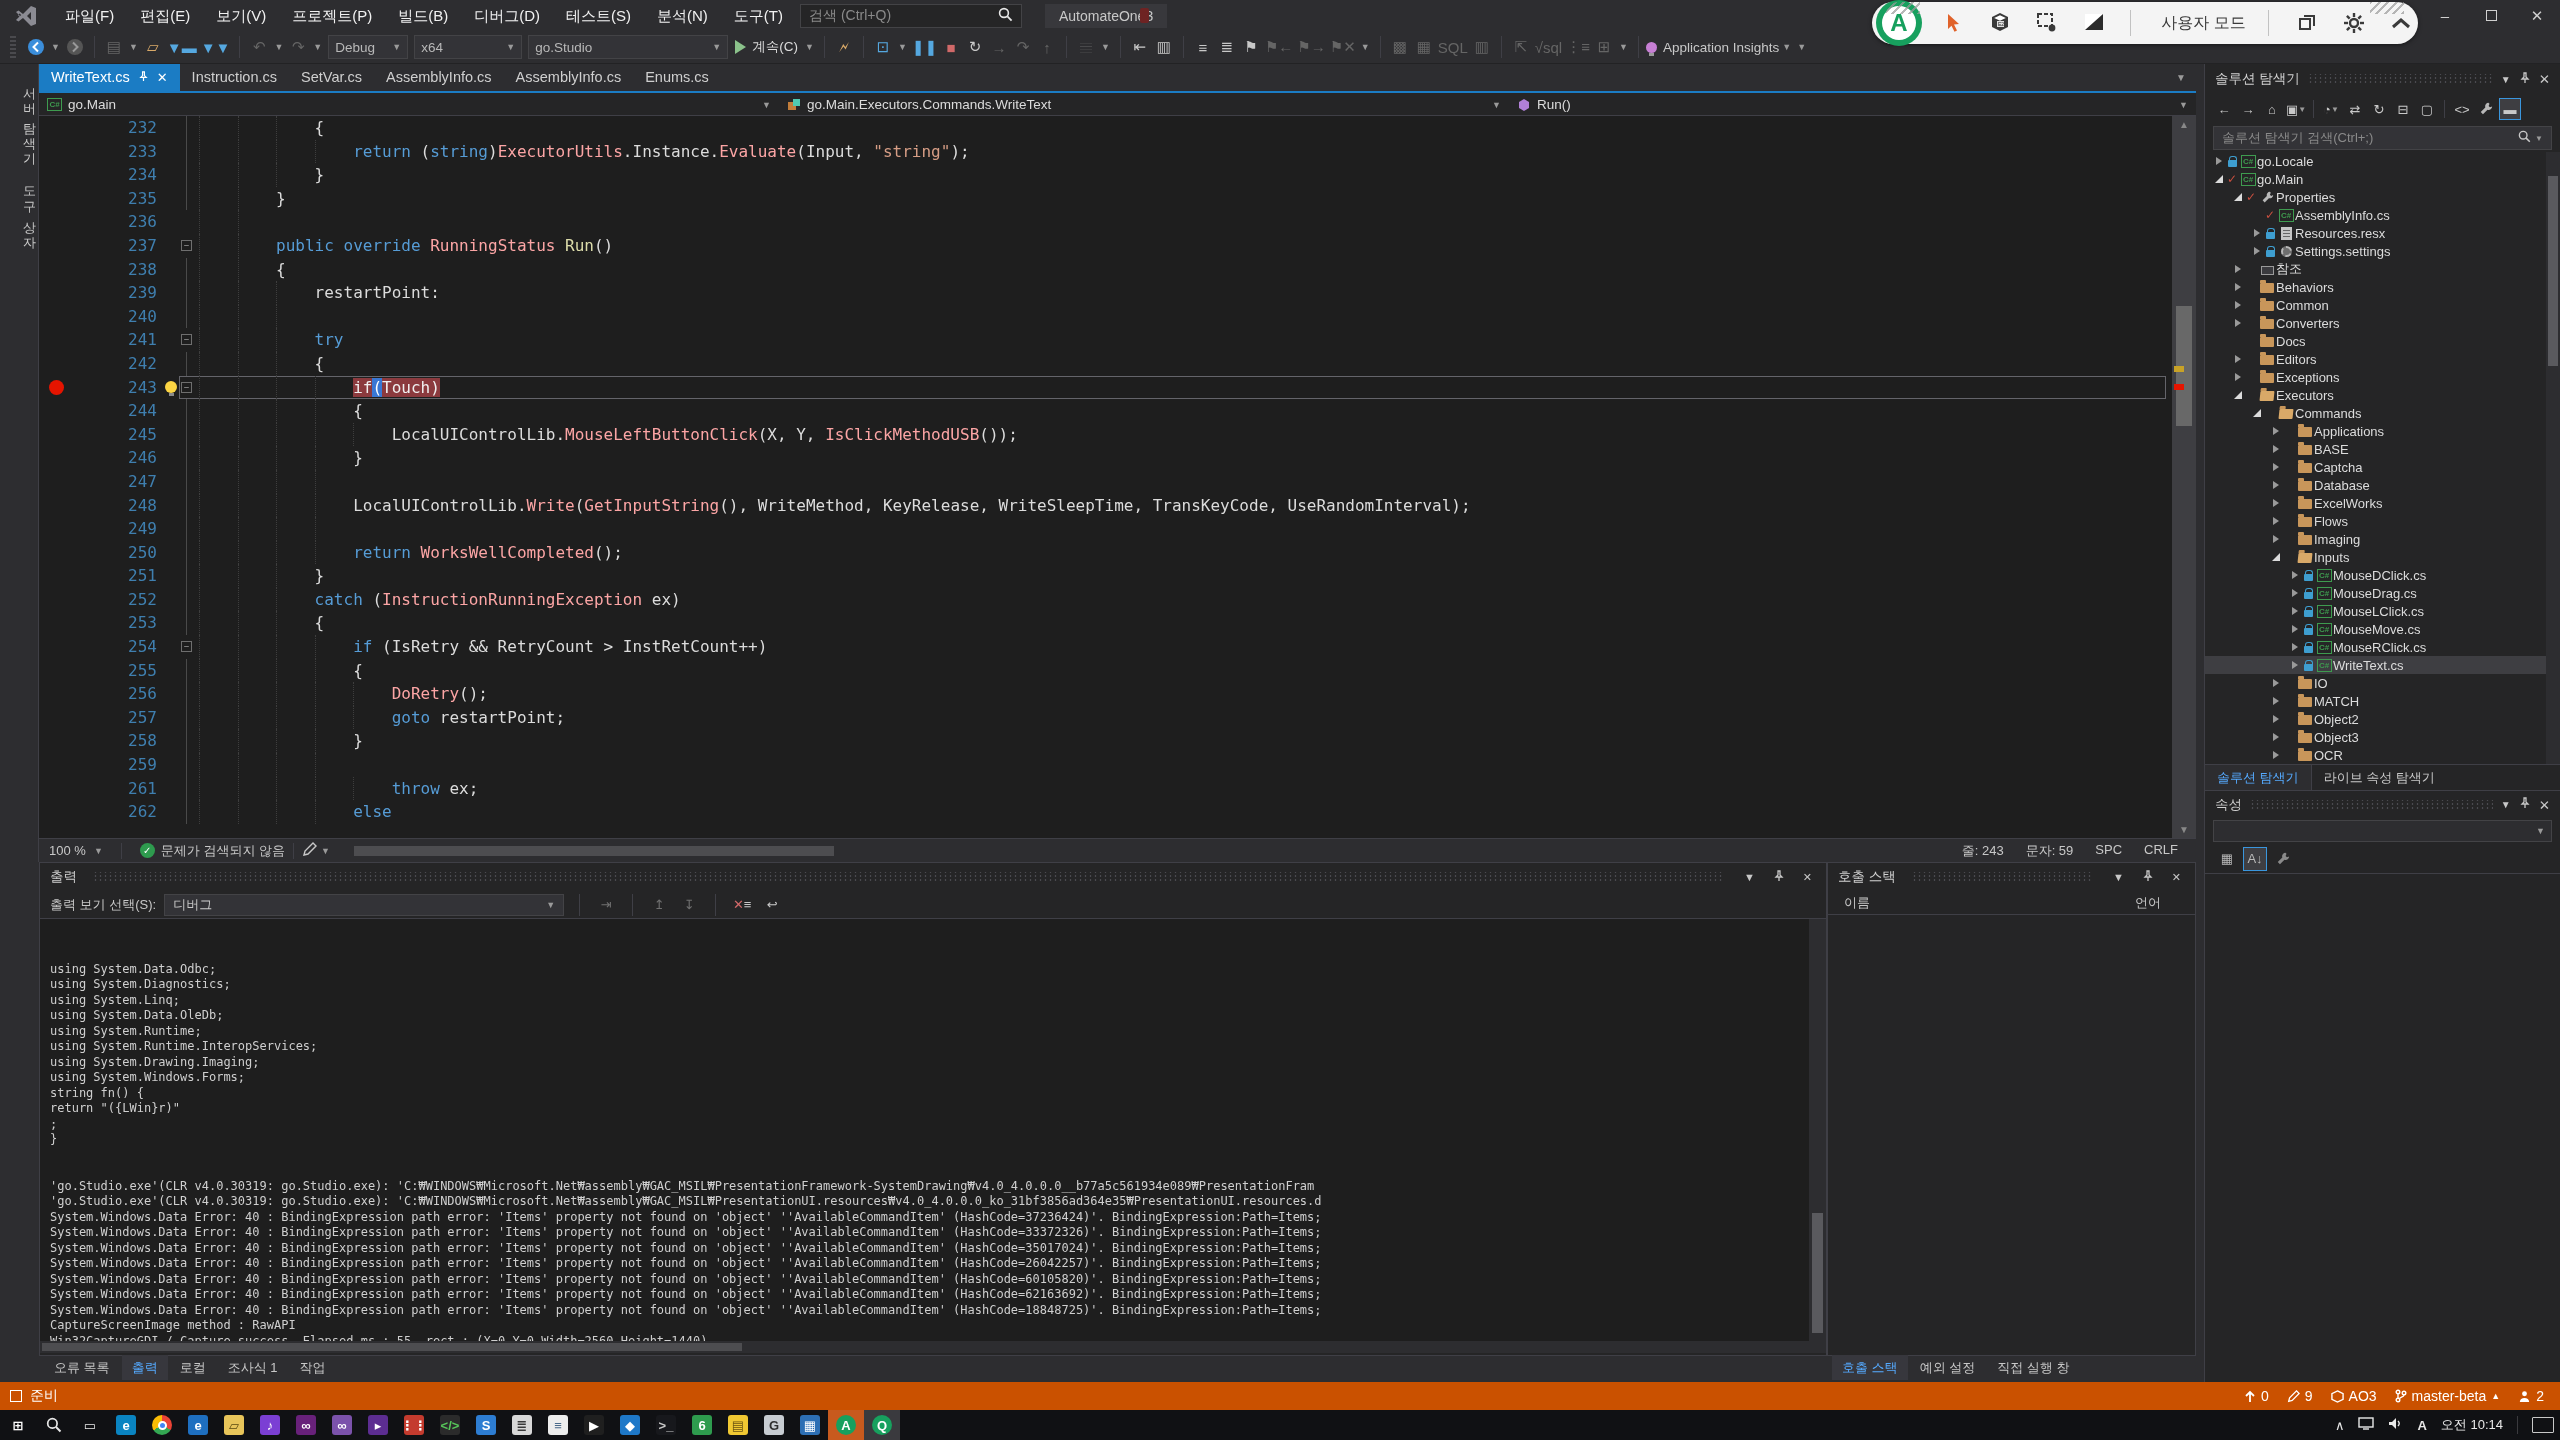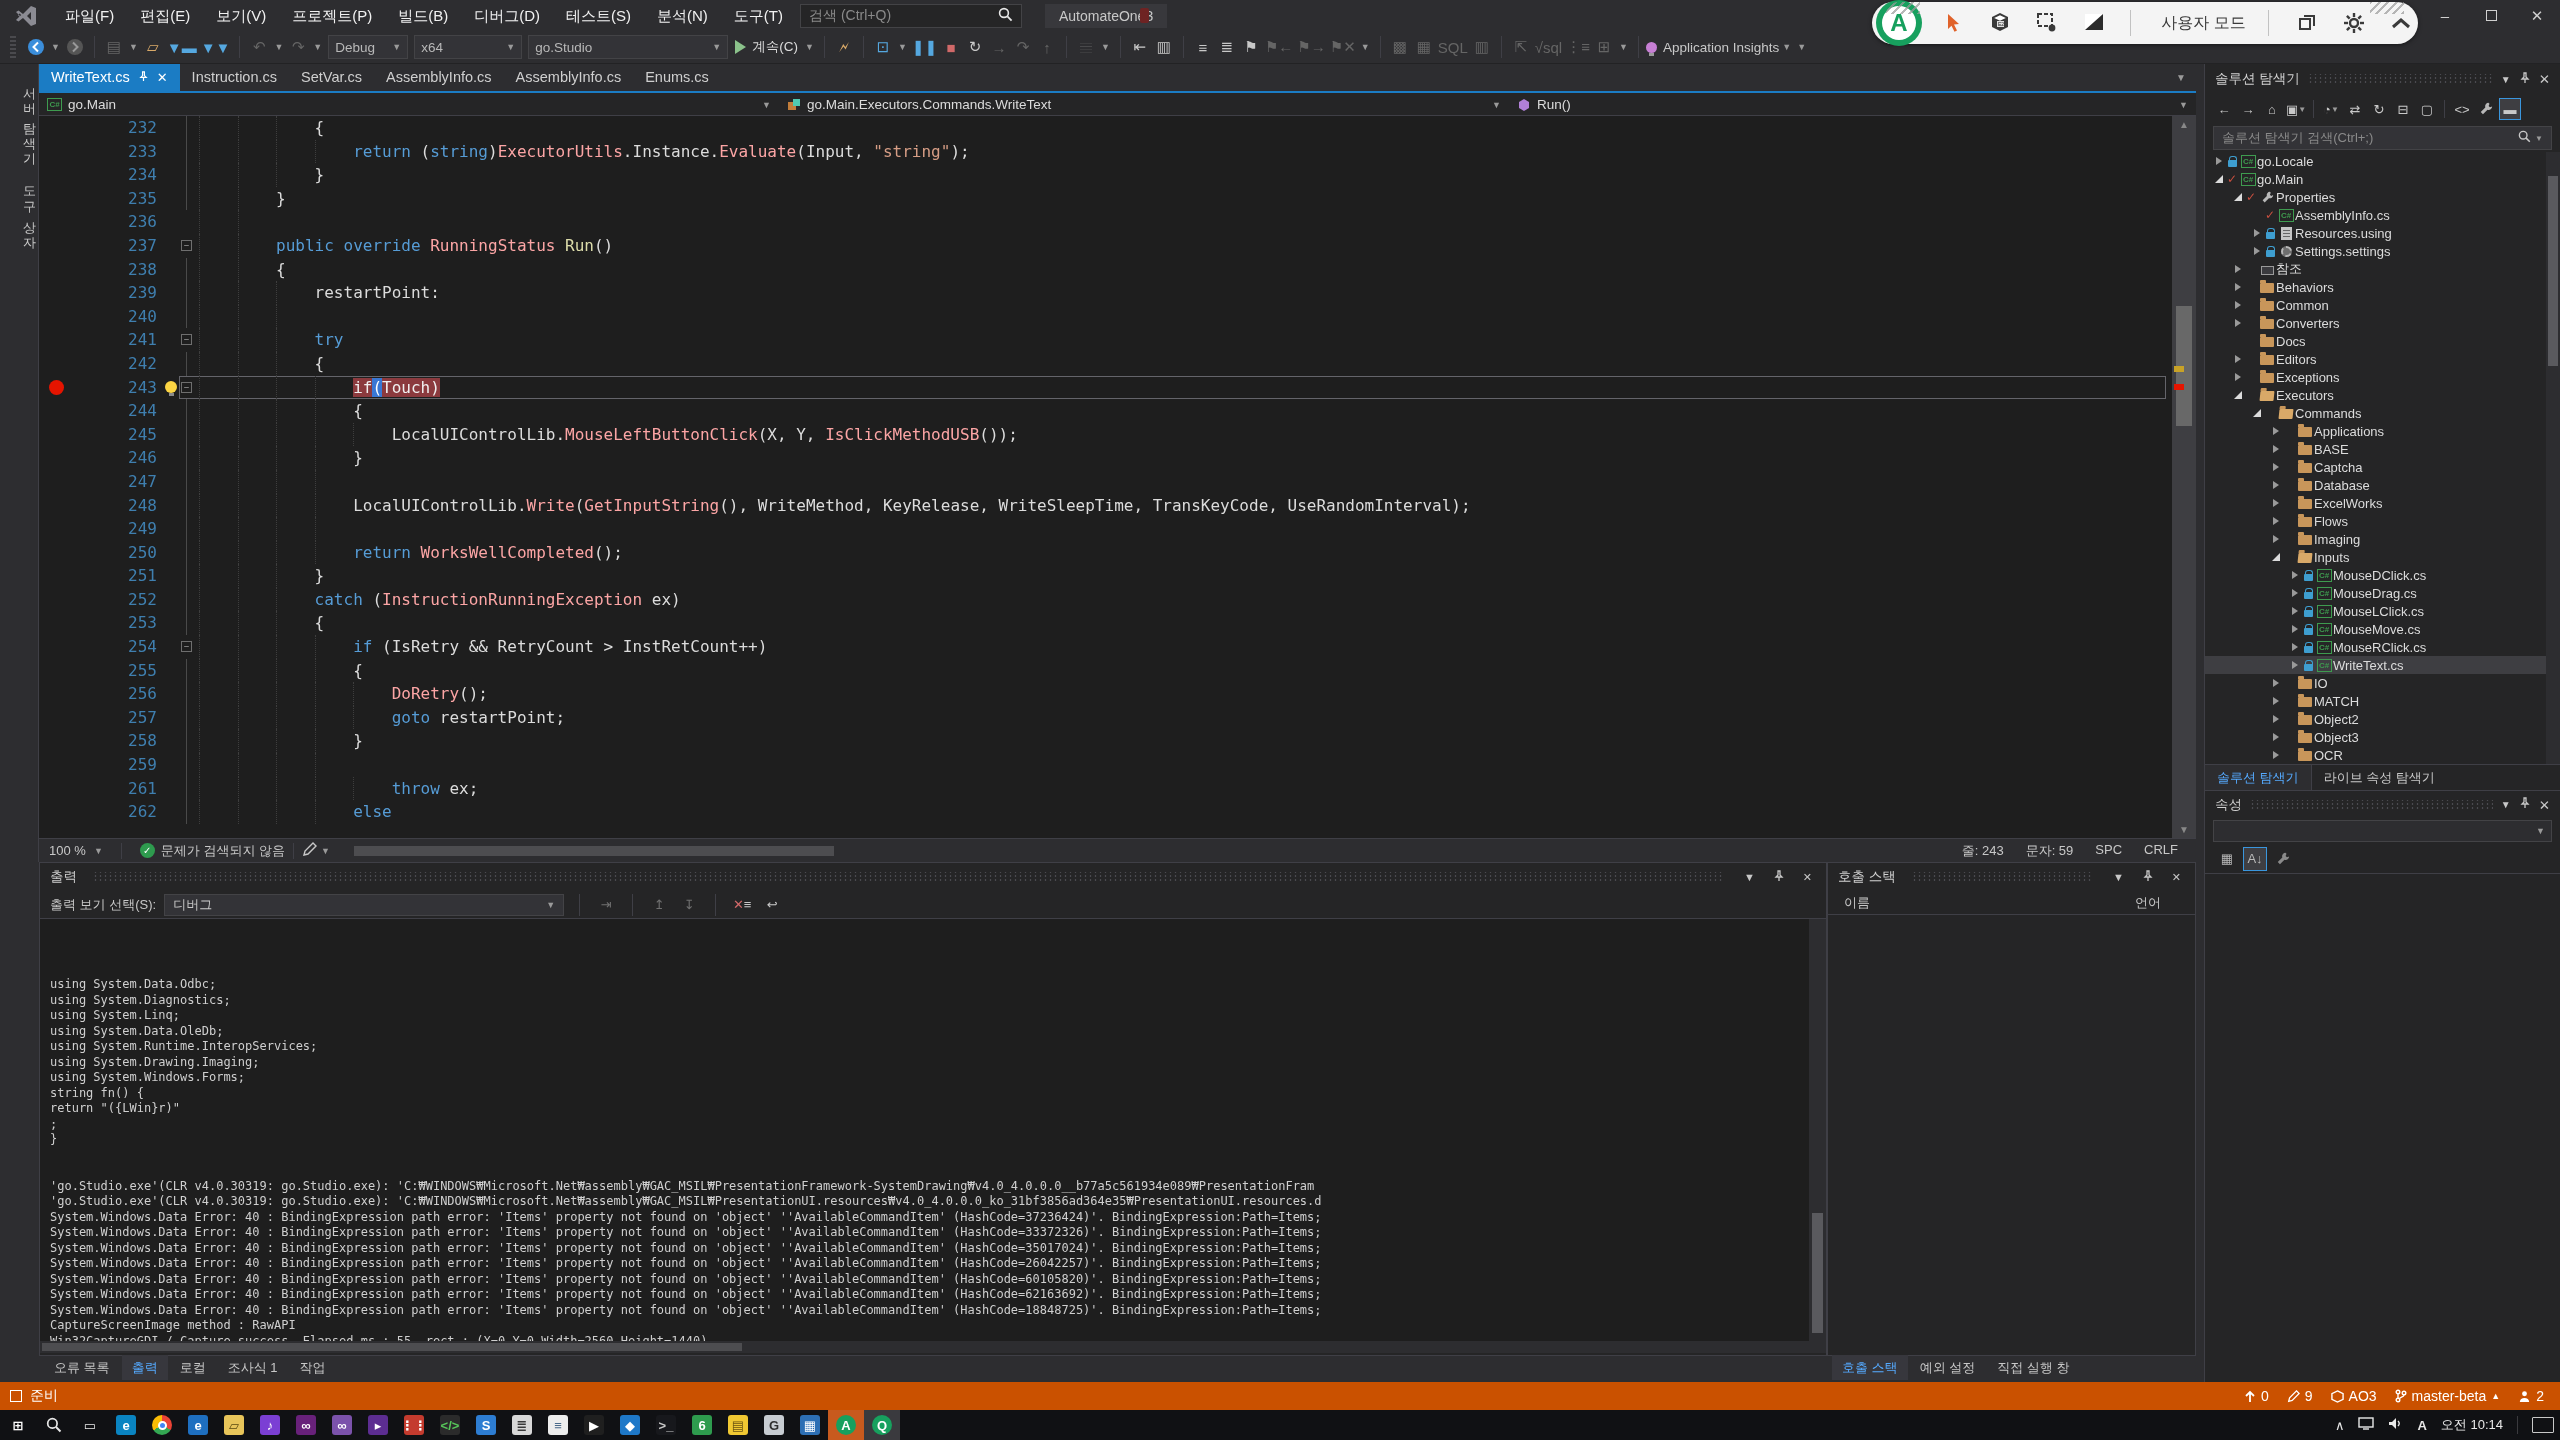--- a/index.html
+++ b/index.html
@@ -526,20 +526,21 @@
             <div class="tb-sep"></div>
             <span class="ot-ico en"><span class="rx">✕</span>≡</span>
             <span class="ot-ico en">↩</span>
           </div>
           <div id="outcontent">
             <div id="outlines">
                 <div class="ol">using System.Data.Odbc;</div>
                 <div class="ol">using System.Diagnostics;</div>
                 <div class="ol">using System.Linq;</div>
                 <div class="ol">using System.Data.OleDb;</div>
+                <div class="ol">using System.Runtime;</div>
                 <div class="ol">using System.Runtime.InteropServices;</div>
                 <div class="ol">using System.Drawing.Imaging;</div>
                 <div class="ol">using System.Windows.Forms;</div>
                 <div class="ol">string fn() {</div>
                 <div class="ol">return "({LWin}r)"</div>
                 <div class="ol">;</div>
                 <div class="ol">}</div>
                 <div class="ol"> </div>
                 <div class="ol"> </div>
                 <div class="ol">'go.Studio.exe'(CLR v4.0.30319: go.Studio.exe): 'C:₩WINDOWS₩Microsoft.Net₩assembly₩GAC_MSIL₩PresentationFramework-SystemDrawing₩v4.0_4.0.0.0__b77a5c561934e089₩PresentationFram</div>
@@ -687,21 +688,21 @@
             <div class="trow" style="padding-left:46px">
               <span class="texp">
                 <span class="exp-c"></span>
               </span>
               <span class="tov">
                 <span class="ov-lock"></span>
               </span>
               <span class="tico">
                 <span class="ico-resx"></span>
               </span>
-              <span>Resources.using</span>
+              <span>Resources.resx</span>
             </div>
             <div class="trow" style="padding-left:46px">
               <span class="texp">
                 <span class="exp-c"></span>
               </span>
               <span class="tov">
                 <span class="ov-lock"></span>
               </span>
               <span class="tico">
                 <span class="ico-gear"></span>

